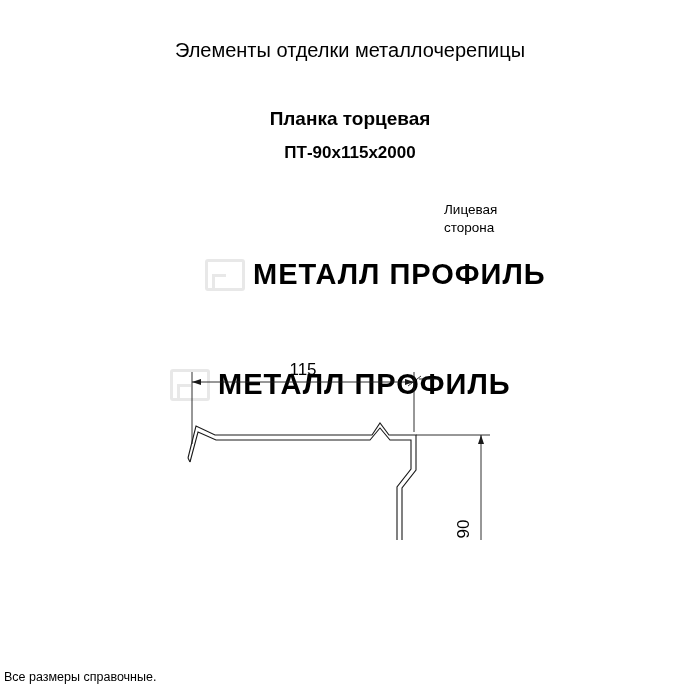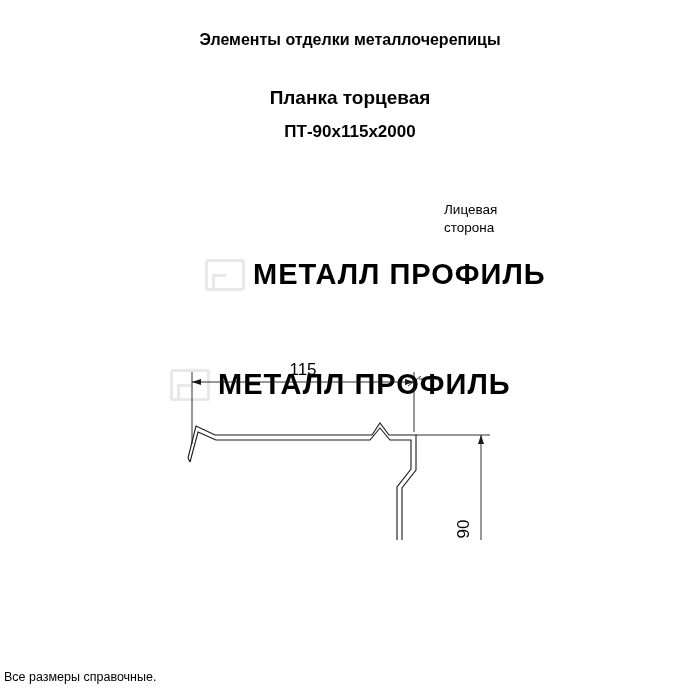--- a/index.html
+++ b/index.html
@@ -24,25 +24,25 @@
 
   
   .title-block {
     position: absolute;
     top: 22px;
     left: 0;
     width: 700px;
     text-align: center;
   }
   .main-title {
-    font-size: 16px;
-    font-weight: bold;
+    font-size: 20px;
+    font-weight: normal;
     letter-spacing: 0px;
     line-height: 1.2;
-    margin: 8px;
+    margin: 16px;
   }
   .sub-title {
     font-size: 19px;
     font-weight: bold;
     margin: 0;
     padding-top: 30px;
     line-height: 1.2;
   }
   .code-title {
     font-size: 17px;

